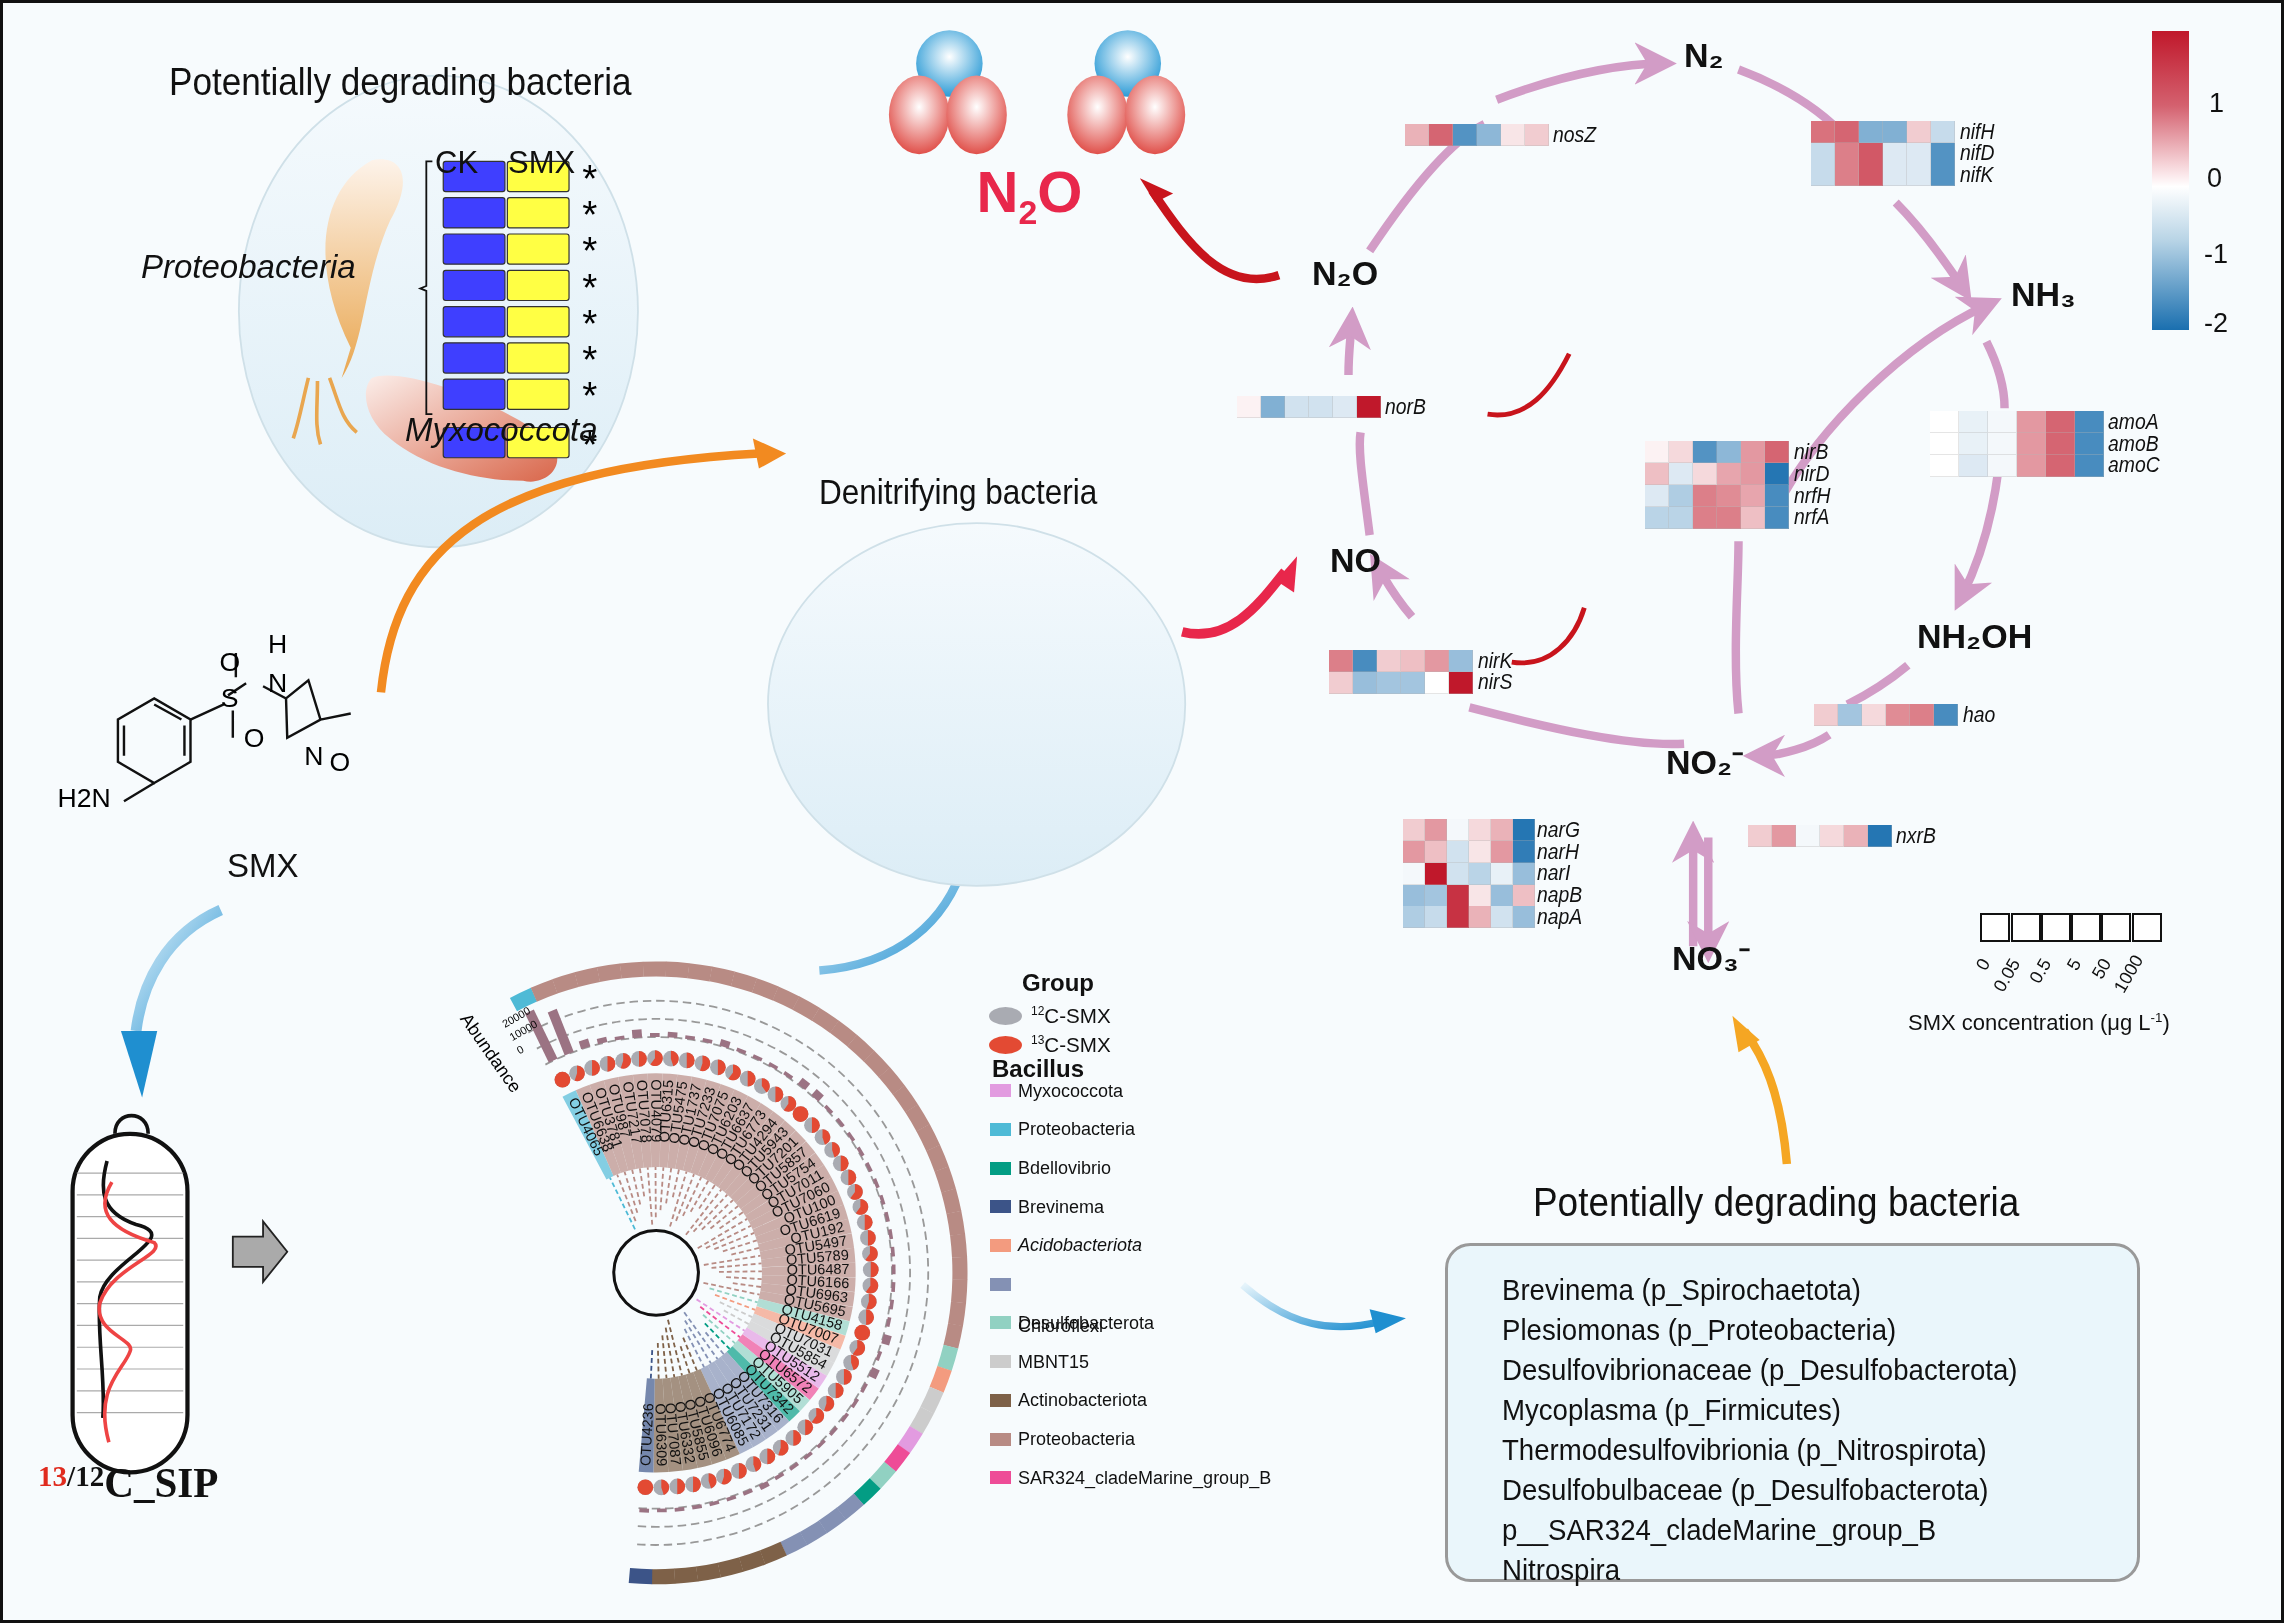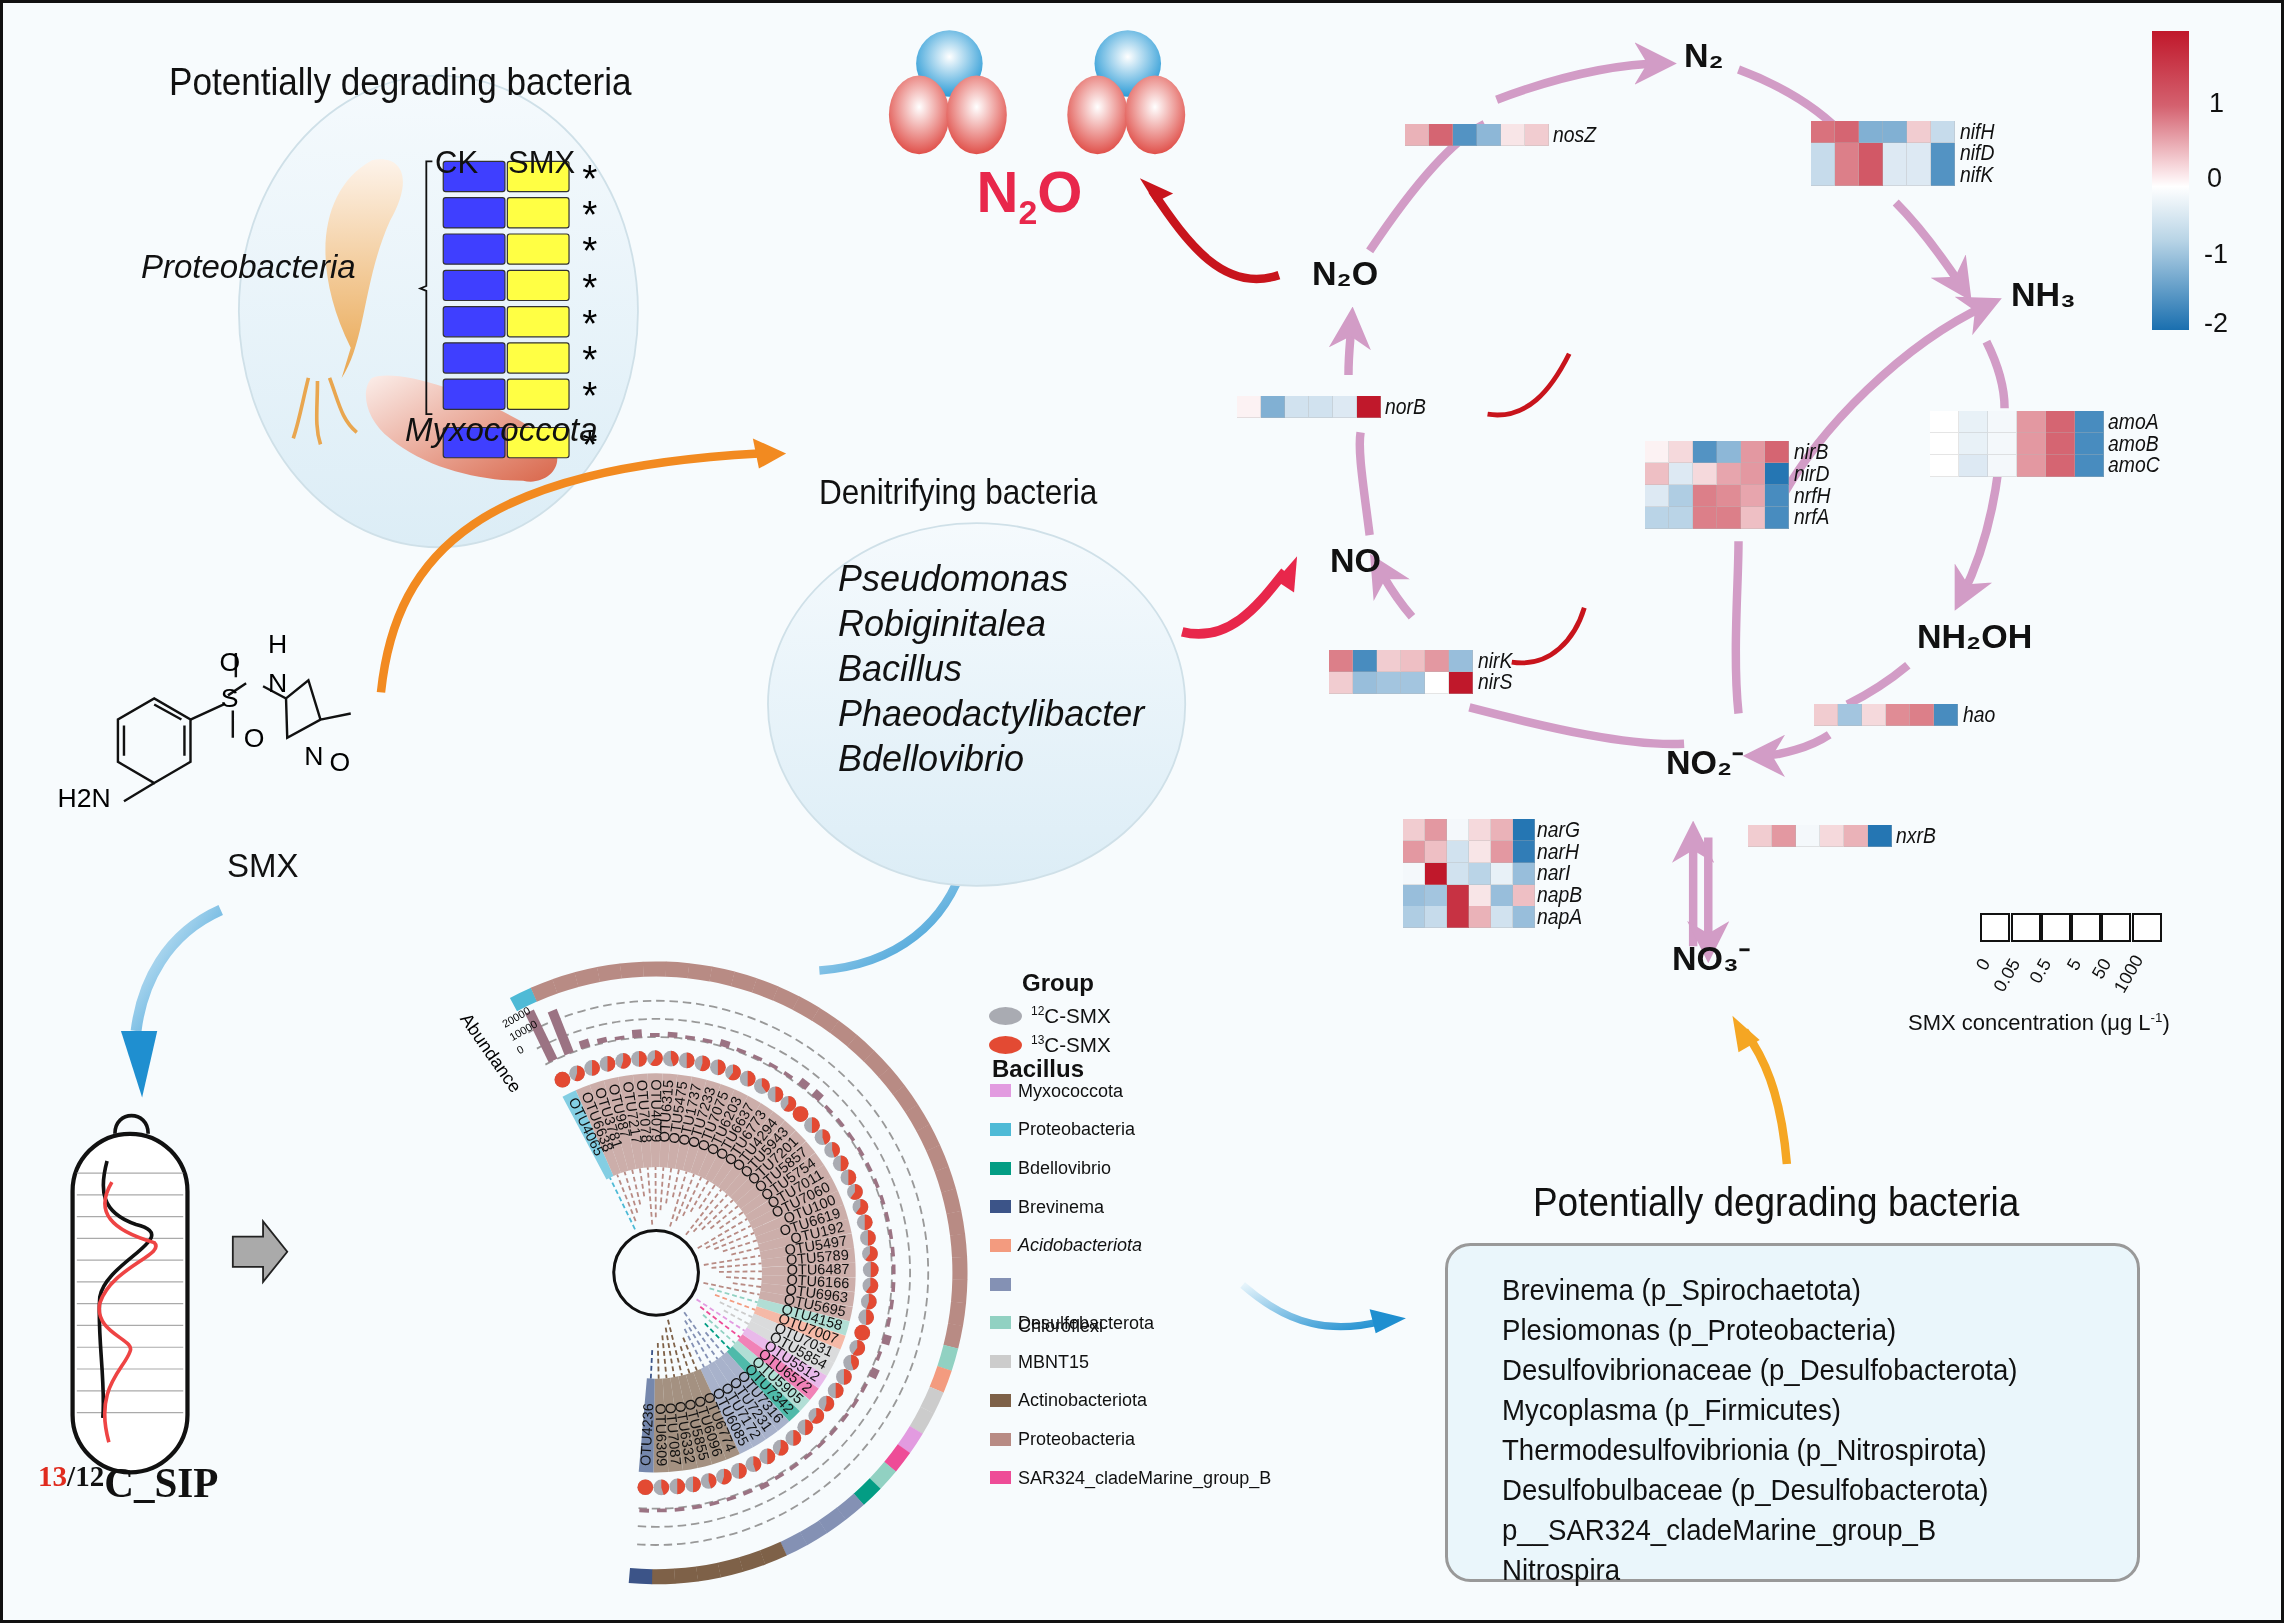--- a/index.html
+++ b/index.html
@@ -550,27 +550,20 @@
       </g>
 </svg>
 
 <div class="lbl title-lg" style="left:166px; top:57px;">Potentially degrading bacteria</div>
 <div class="lbl" style="left:432px; top:142px; font-size:31px;">CK</div>
 <div class="lbl" style="left:505px; top:142px; font-size:31px;">SMX</div>
 <div class="lbl" style="left:138px; top:245px; font-size:33px; font-style:italic;">Proteobacteria</div>
 <div class="lbl" style="left:402px; top:408px; font-size:33px; font-style:italic;">Myxococcota</div>
 
 <div class="lbl title-lg" style="left:816px; top:469px; font-size:35px;">Denitrifying bacteria</div>
-<div class="lbl" style="left:835px; top:553px;">
-  <div class="genus">Pseudomonas</div>
-  <div class="genus">Robiginitalea</div>
-  <div class="genus">Bacillus</div>
-  <div class="genus">Phaeodactylibacter</div>
-  <div class="genus">Bdellovibrio</div>
-</div>
 
 <div class="lbl" style="left:224px; top:844px; font-size:33px;">SMX</div>
 
 <div class="species" style="left:1681px; top:33px;">N₂</div>
 <div class="species" style="left:1309px; top:251px;">N₂O</div>
 <div class="species" style="left:2008px; top:272px;">NH₃</div>
 <div class="species" style="left:1327px; top:538px;">NO</div>
 <div class="species" style="left:1914px; top:614px;">NH₂OH</div>
 <div class="species" style="left:1663px; top:735px;">NO₂⁻</div>
 <div class="species" style="left:1669px; top:931px;">NO₃⁻</div>

